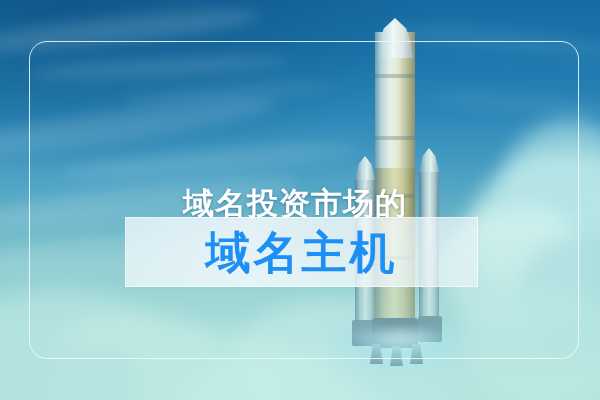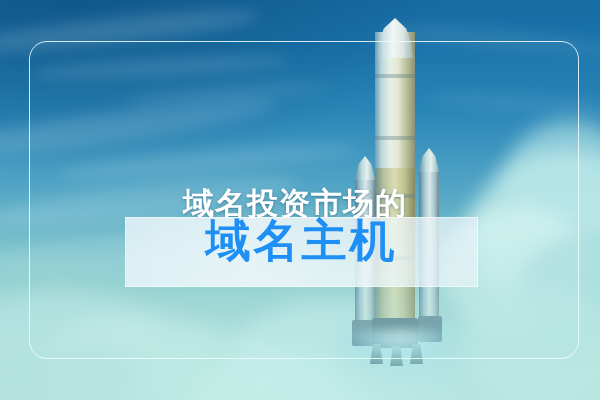--- a/index.html
+++ b/index.html
@@ -240,20 +240,21 @@
     position:absolute;
     left:125px; top:217px;
     width:353px; height:70px;
     background:linear-gradient(to right,
       rgba(238,248,252,0.80) 0%,
       rgba(244,250,252,0.86) 35%,
       rgba(240,248,250,0.80) 70%,
       rgba(232,244,248,0.72) 100%);
     border:1px solid rgba(255,255,255,0.55);
     display:flex;
+    align-items:center;
     justify-content:center;
   }
   .banner-text {
     color:#1e90f5;
     font-size:45px;
     font-weight:bold;
     letter-spacing:3px;
     line-height:1;
   }
 </style>

